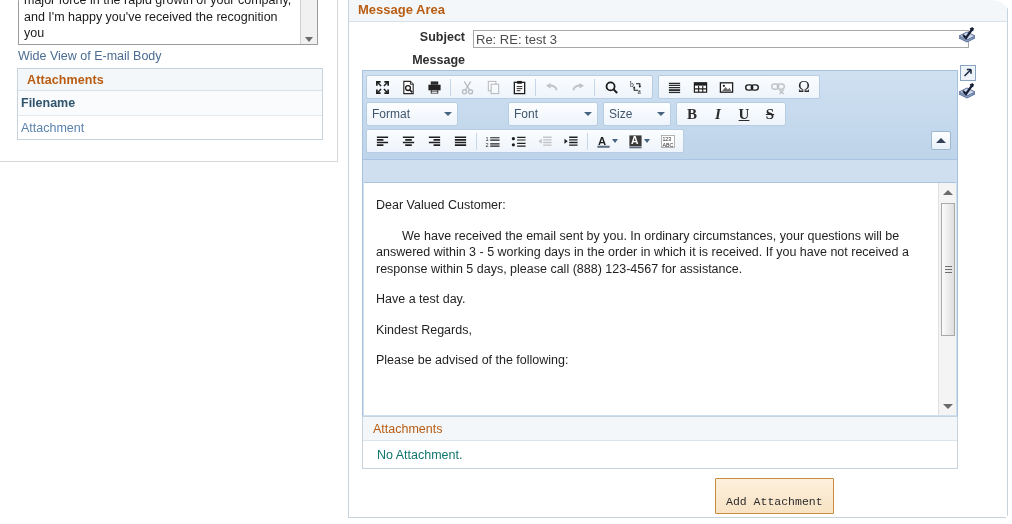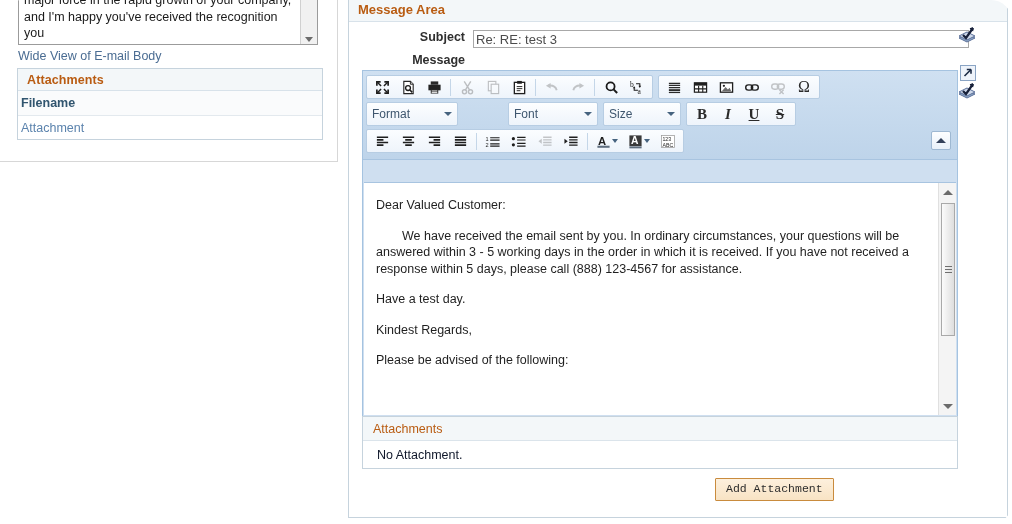--- a/index.html
+++ b/index.html
@@ -279,21 +279,21 @@
     height: 24px;
     margin-right: 5px;
     padding: 0 5px;
     font-size: 12px;
     color: #3e566e;
     cursor: pointer;
     box-sizing: border-box;
   }
   #combo-format { width: 92px; }
   #combo-font   { width: 90px; margin-left: 45px; }
-  #combo-size   { width: 78px; }
+  #combo-size   { width: 68px; }
   .combo-caret {
     width: 0; height: 0;
     border-left: 4px solid transparent;
     border-right: 4px solid transparent;
     border-top: 4px solid #46637f;
     margin-left: 6px;
   }
   .tb-btn .glyph {
     font-family: "Liberation Serif", serif;
     font-size: 14px;
@@ -439,27 +439,27 @@
     padding-left: 10px;
     box-sizing: border-box;
   }
   #right-att-title {
     color: #b95c12;
     font-size: 12.5px;
   }
   #no-attachment-text {
     padding: 7px 0 0 14px;
     font-size: 12.5px;
-    color: #0f172a;
+    color: #0f766e;
   }
   #add-attachment-button {
     position: absolute;
     left: 366px;
     top: 481px;
-    padding: 3px 10px 5px 10px;
+    padding: 16px 10px 5px 10px;
     background: linear-gradient(#fdf0dd, #f8e3c4);
     border: 1px solid #c98b3d;
     font-family: "Liberation Mono", monospace;
     font-size: 11.5px;
     color: #2c2c2c;
     cursor: pointer;
     border-radius: 1px;
   }
 </style>
 </head>

